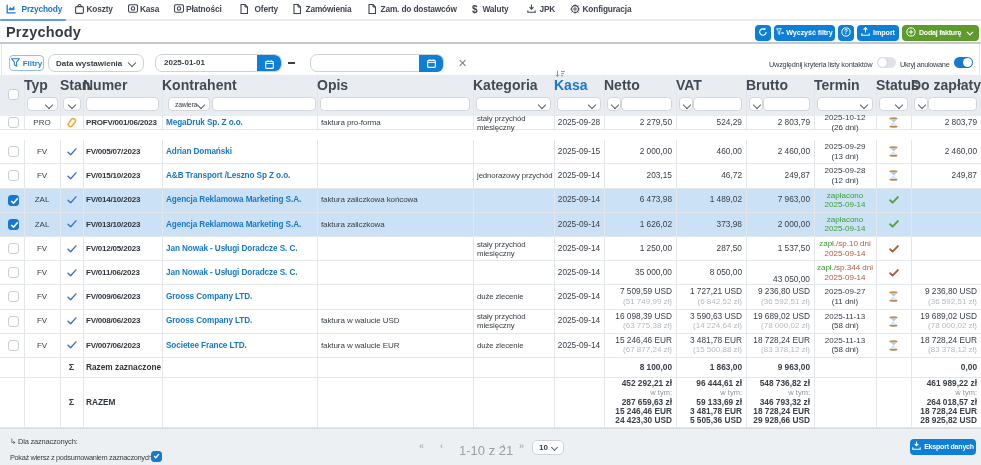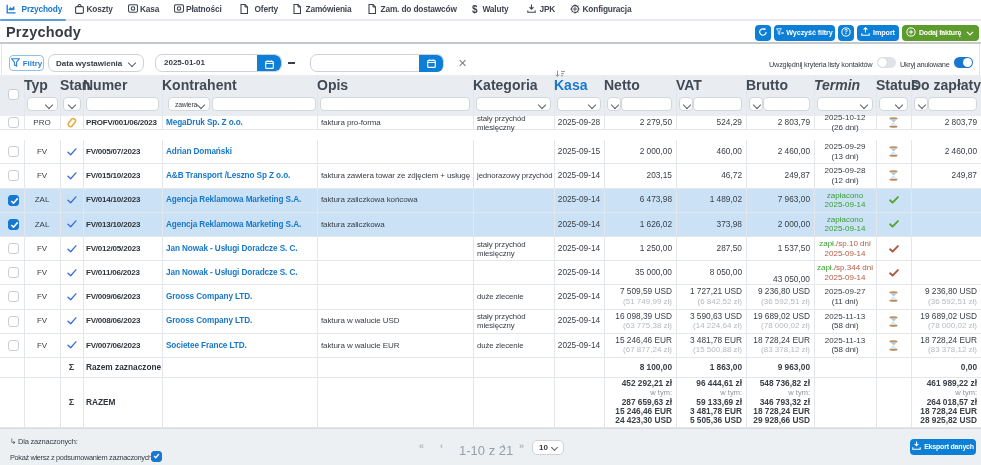--- a/index.html
+++ b/index.html
@@ -162,21 +162,21 @@
 <div class="hl" style="left:24px;width:36px;">Typ</div>
 <div class="hl" style="left:60px;width:23px;">Stan</div>
 <div class="hl" style="left:83px;width:79px;">Numer</div>
 <div class="hl" style="left:162px;width:155px;">Kontrahent</div>
 <div class="hl" style="left:317px;width:156px;">Opis</div>
 <div class="hl" style="left:473px;width:81px;">Kategoria</div>
 <div class="hl" style="left:554px;width:50px;color:#1878d0;">Kasa</div>
 <div class="hl" style="left:604px;width:72px;">Netto</div>
 <div class="hl" style="left:676px;width:70px;">VAT</div>
 <div class="hl" style="left:746px;width:68px;">Brutto</div>
-<div class="hl" style="left:814px;width:62px;font-style:italic;">Termin</div>
+<div class="hl" style="left:814px;width:62px;">Termin</div>
 <div class="hl" style="left:876px;width:35px;">Status</div>
 <div class="hl" style="left:911px;width:70px;">Do zapłaty</div>
 <div class="abs" style="left:8px;top:14px">
         <div class="cbx"></div>
       </div>
 <div class="fctl" style="left:27px;width:31px;">
         <div class="chev" style="right:5px;top:4px"></div>
       </div>
 <div class="fctl" style="left:63px;width:18px;">
         <div class="chev" style="right:5px;top:4px"></div>
@@ -345,21 +345,20 @@
         <svg width="10" height="8" viewBox="0 0 10 8">
           <path d="M1.0 4.2 L3.7 6.8 L8.9 0.9" fill="none" stroke="#3f6fd8" stroke-width="1.4" stroke-linecap="round" stroke-linejoin="round"></path>
         </svg>
       </div>
 <div class="cell" style="left:83px;width:79px;padding-left:3px;">
         <span class="bold" style="color:#2e343c;font-size:8px;letter-spacing:-0.2px;white-space:nowrap">FV/015/10/2023</span>
       </div>
 <div class="cell" style="left:162px;width:155px;padding-left:4px;">
         <span class="link">A&amp;B Transport /Leszno Sp Z o.o.</span>
       </div>
-<div class="cell" style="left:317px;width:156px;padding-left:4px;font-size:8px;white-space:nowrap;letter-spacing:-0.1px;">faktura zawiera towar ze zdjęciem + usługę</div>
 <div class="cell" style="left:473px;width:81px;padding-left:4px;font-size:7.8px;line-height:9px;letter-spacing:-0.1px;">
         <div>jednorazowy przychód</div>
       </div>
 <div class="cell c-c" style="left:554px;width:50px;">2025-09-14</div>
 <div class="cell c-r" style="left:604px;width:72px;padding-right:4px;">203,15</div>
 <div class="cell c-r" style="left:676px;width:70px;padding-right:4px;">46,72</div>
 <div class="cell c-r" style="left:746px;width:68px;padding-right:4px;">249,87</div>
 <div class="cell c-r" style="left:911px;width:70px;padding-right:4px;">249,87</div>
 <div class="cell c-c" style="left:814px;width:62px;font-size:8px;">
         <div>2025-09-28<br>(12 dni)</div>

